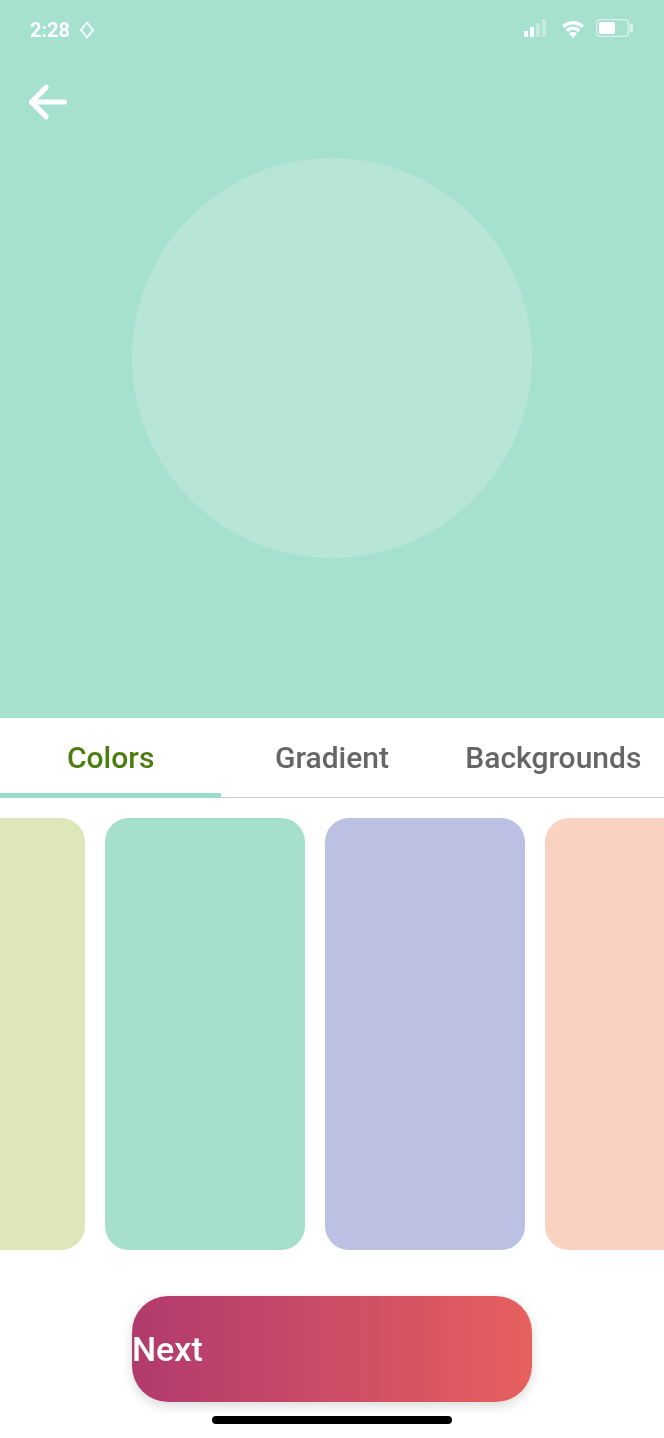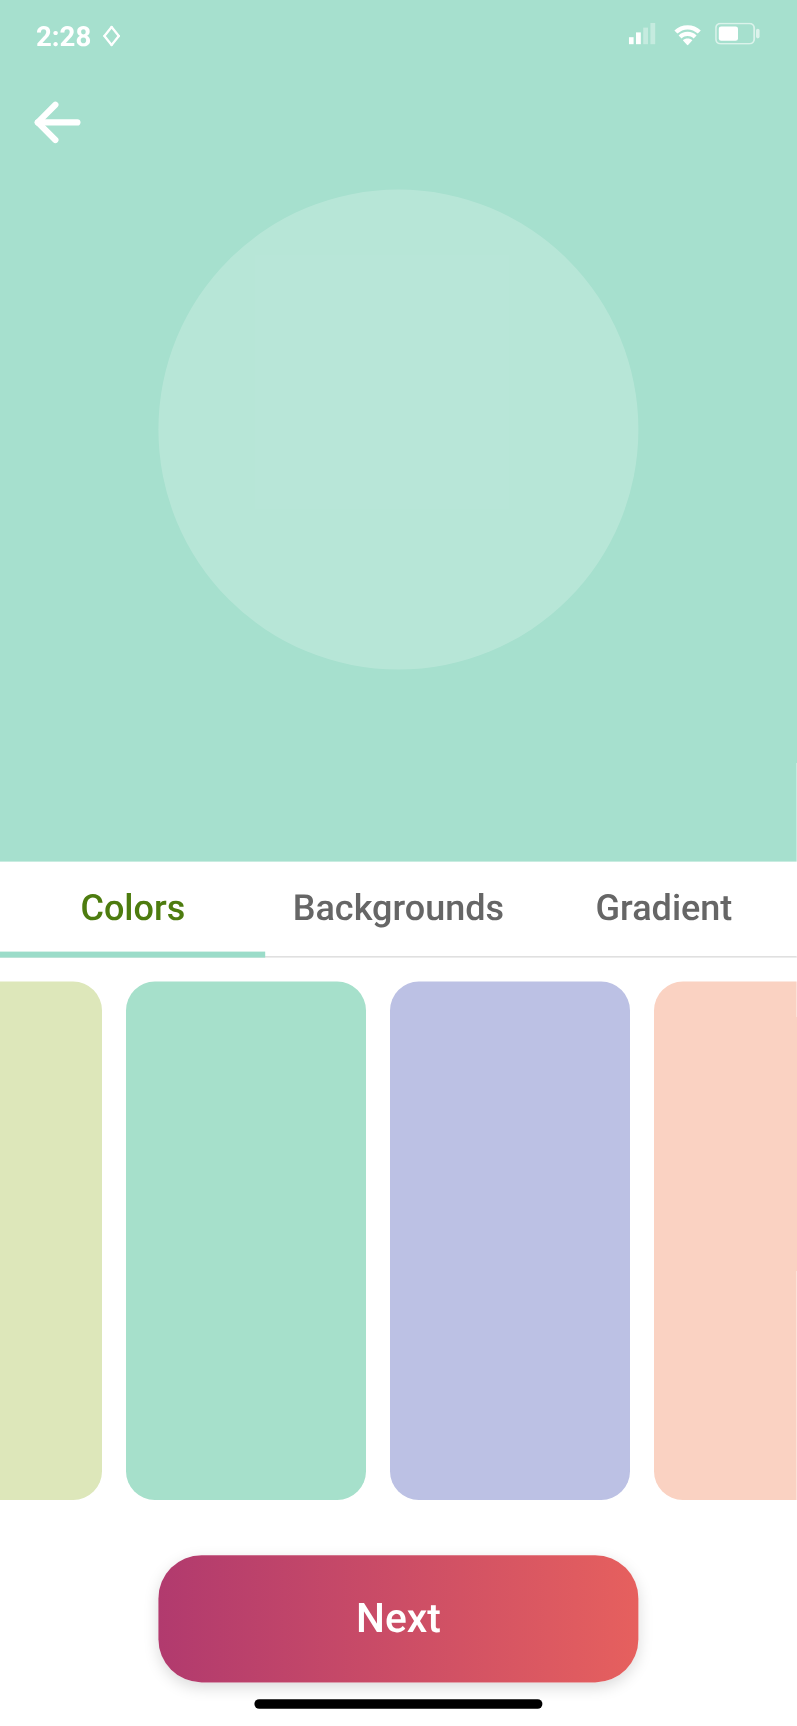--- a/index.html
+++ b/index.html
@@ -15,21 +15,21 @@
       position: absolute;
       top: 0; left: 0; right: 0;
       height: 60px;
       display: flex;
       align-items: center;
       padding: 0 30px;
       color: #fff;
     }
     
     .status-time {
-      font-size: 23px;
+      font-size: 20px;
       font-weight: 700;
       margin-right: 8px;
     }
     
     .status-location {
       display: flex;
       align-items: center;
     }
     
     .status-right {
@@ -119,21 +119,21 @@
       margin: 26px auto 0;
       width: 400px;
       height: 106px;
       border-radius: 36px;
       background: linear-gradient(90deg, #B13A6E 0%, #E6605E 100%);
       color: #fff;
       font-size: 34px;
       font-weight: 500;
       display: flex;
       align-items: center;
-      justify-content: center;
+      justify-content: flex-start;
       cursor: pointer;
       box-shadow: 0 4px 12px rgba(0,0,0,0.15);
     }
     
     .home-indicator {
       position: absolute;
       bottom: 14px;
       left: 50%;
       transform: translateX(-50%);
       width: 240px;
@@ -191,24 +191,24 @@
   </div>
 
   <div class="preview-circle"></div>
 </div>
 
 <div class="tabs">
   <div class="tab active">
       <span>Colors</span>
     </div>
   <div class="tab">
+      <span>Gradient</span>
+    </div>
+  <div class="tab">
       <span>Backgrounds</span>
-    </div>
-  <div class="tab">
-      <span>Gradient</span>
     </div>
 </div>
 
 <div class="swatches">
   <div class="swatch" style="background:#DDE7BA"></div>
   <div class="swatch" style="background:#A6E0CB"></div>
   <div class="swatch" style="background:#BCC1E4"></div>
   <div class="swatch" style="background:#FAD2C2"></div>
 </div>
 

